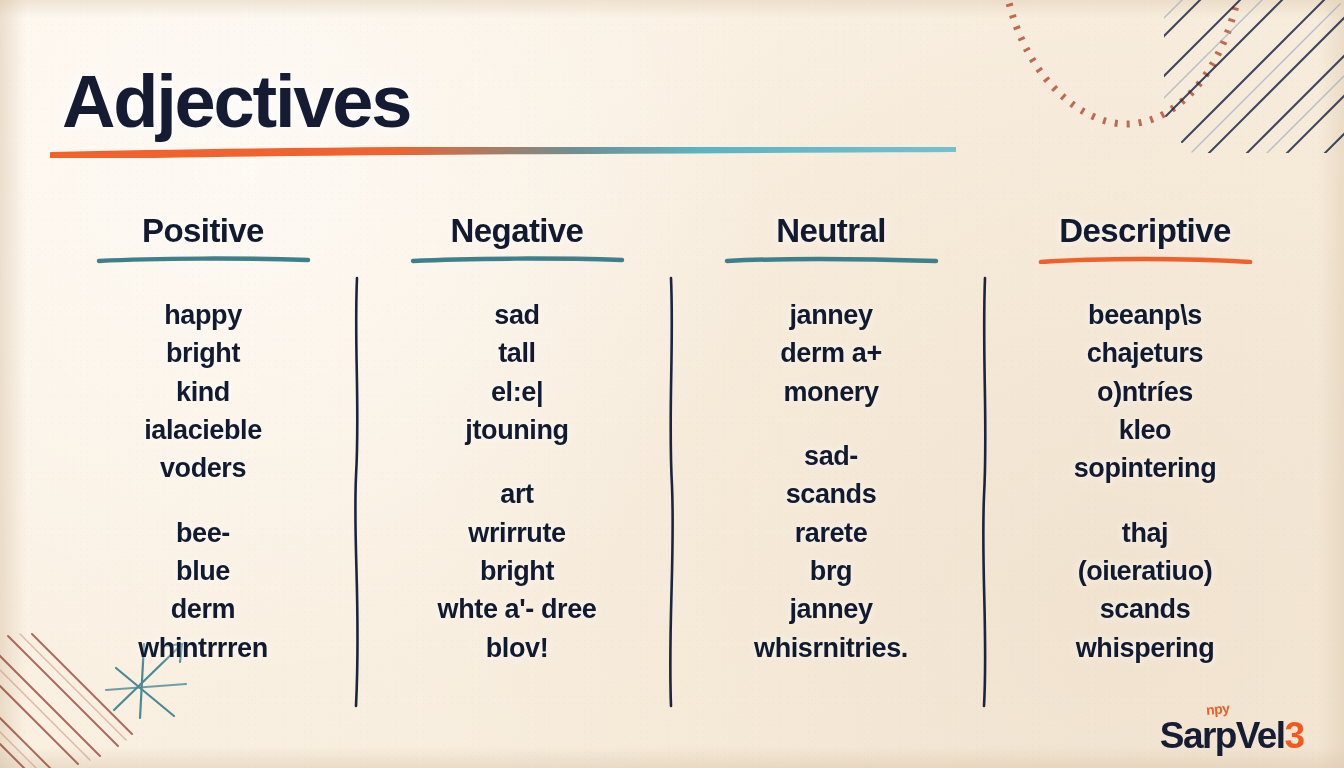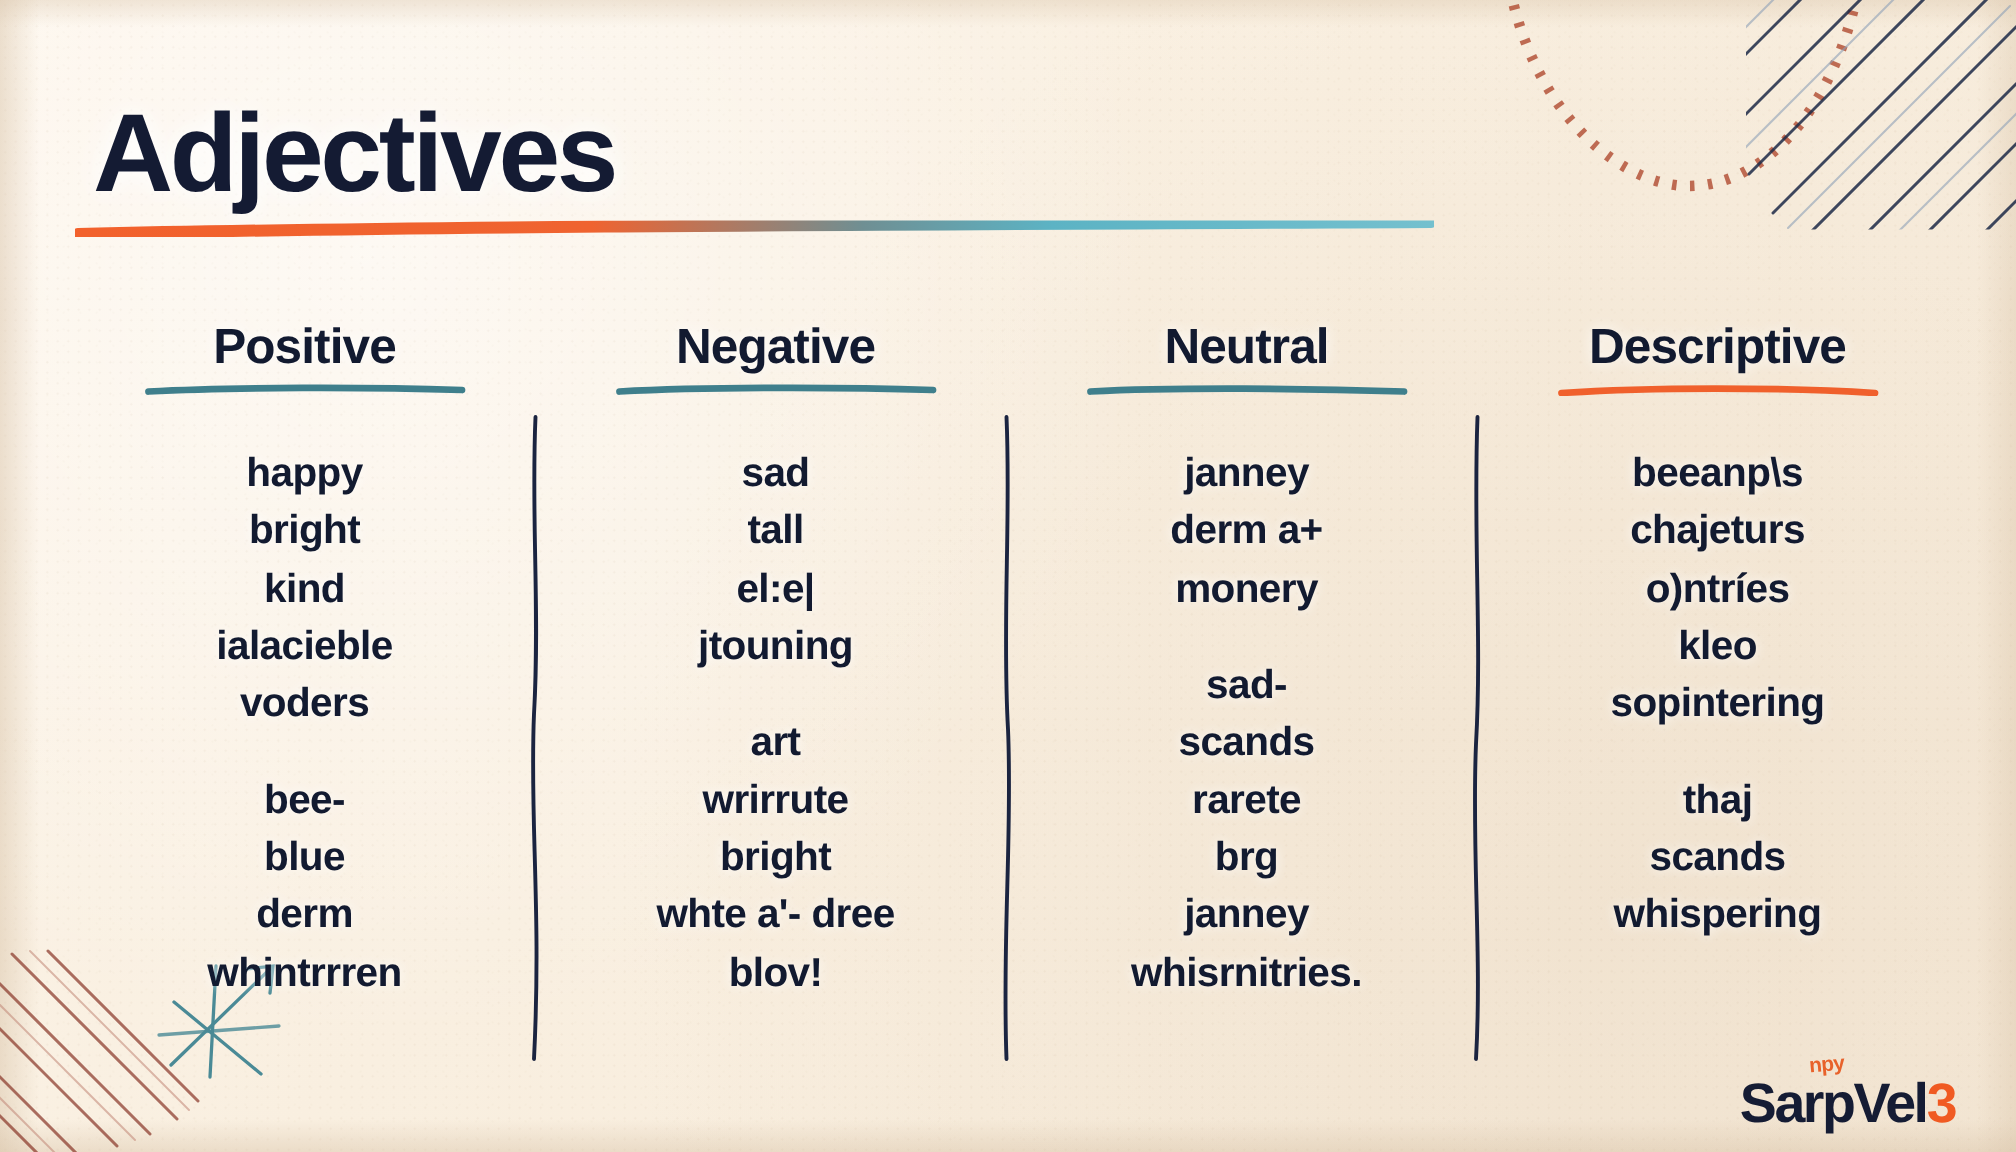--- a/index.html
+++ b/index.html
@@ -304,20 +304,21 @@
     <svg class="col-underline" viewBox="0 0 215 8" preserveAspectRatio="none">
       <path d="M3 6 C 60 2, 150 2, 212 6" stroke="#f0602c" stroke-width="4.5" fill="none" stroke-linecap="round"></path>
     </svg>
     <div class="word-list">
       <div class="word">beeanp\s</div>
       <div class="word">chajeturs</div>
       <div class="word">o)ntríes</div>
       <div class="word">kleo</div>
       <div class="word">sopintering</div>
       <div class="word gap">thaj</div>
+      <div class="word">(oiɩeratiuo)</div>
       <div class="word">scands</div>
       <div class="word">whispering</div>
     </div>
   </div>
 
 </div>
 
 <div id="logo">
   <div id="logo-mark">
     <span>SarpVel</span>

